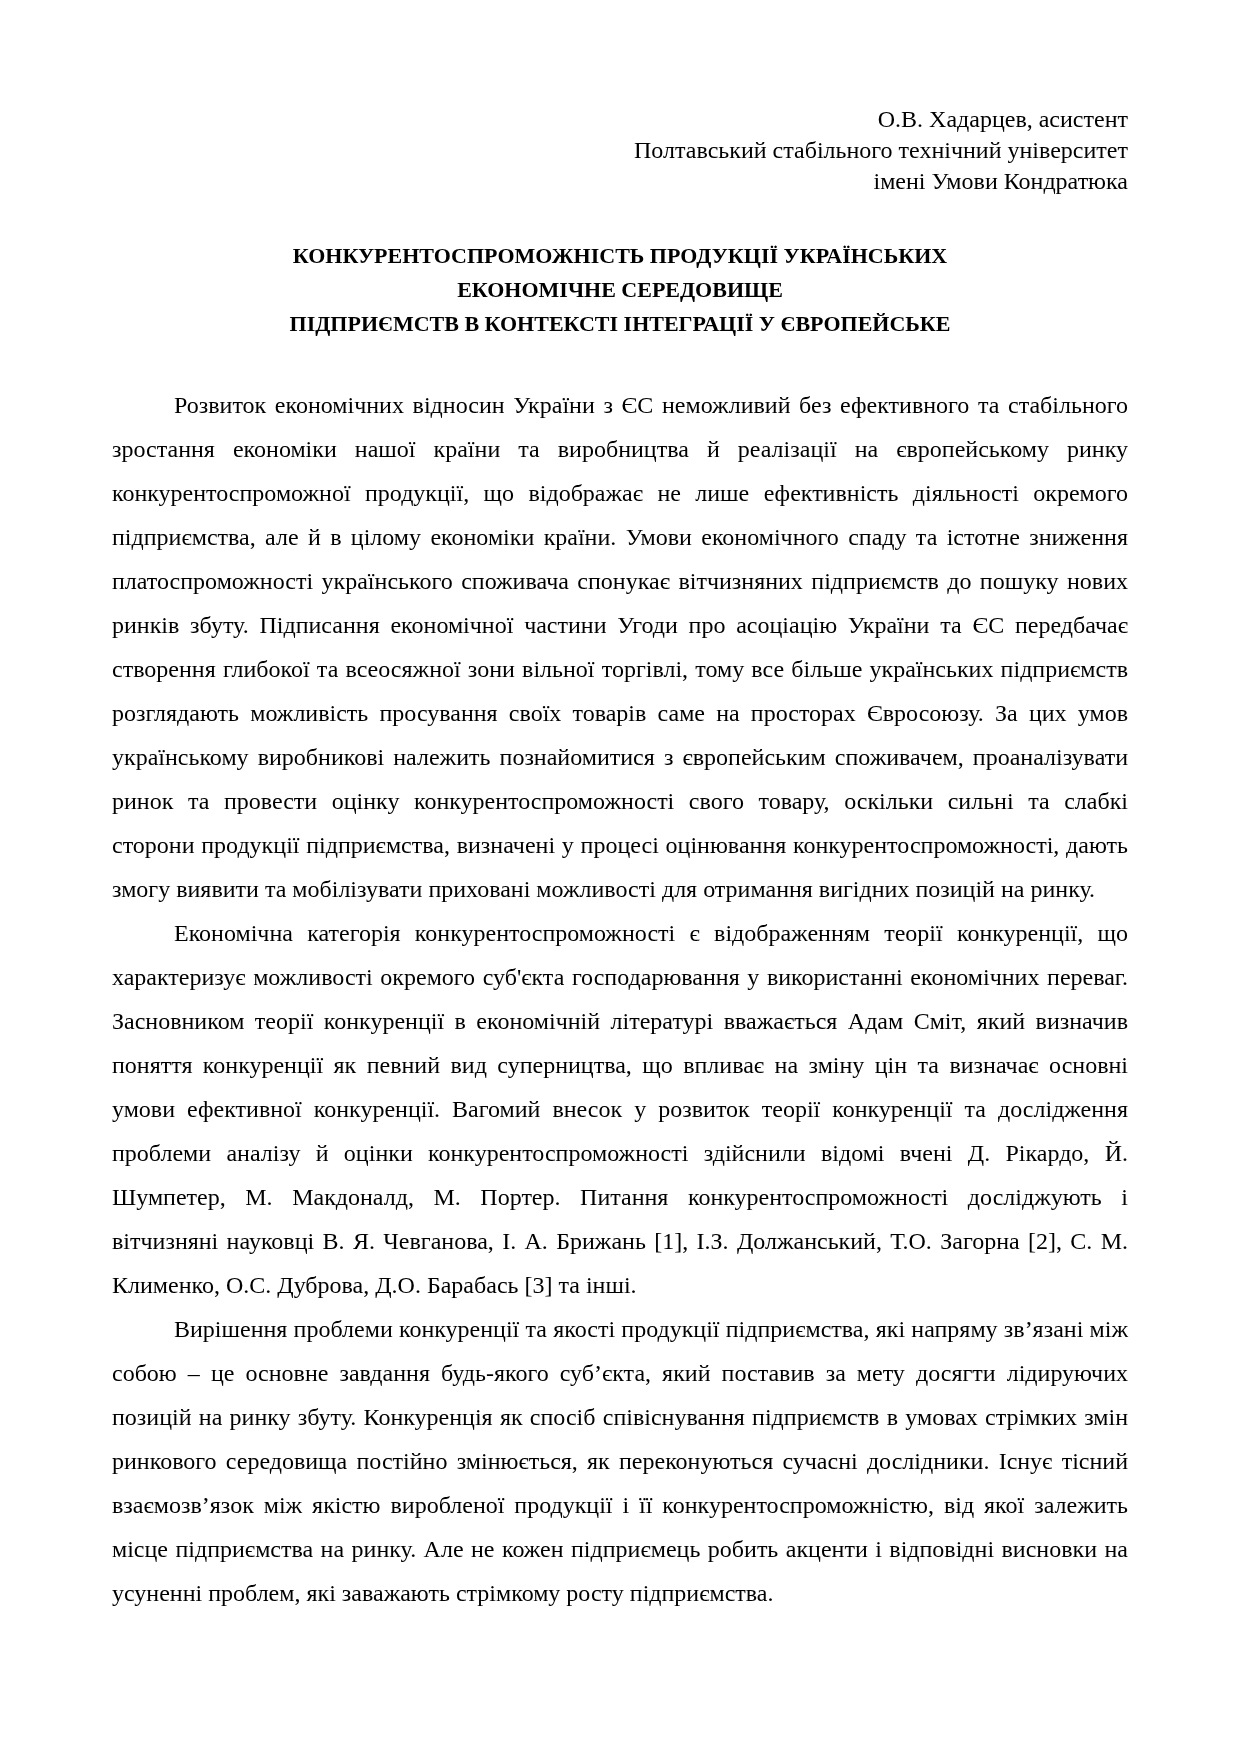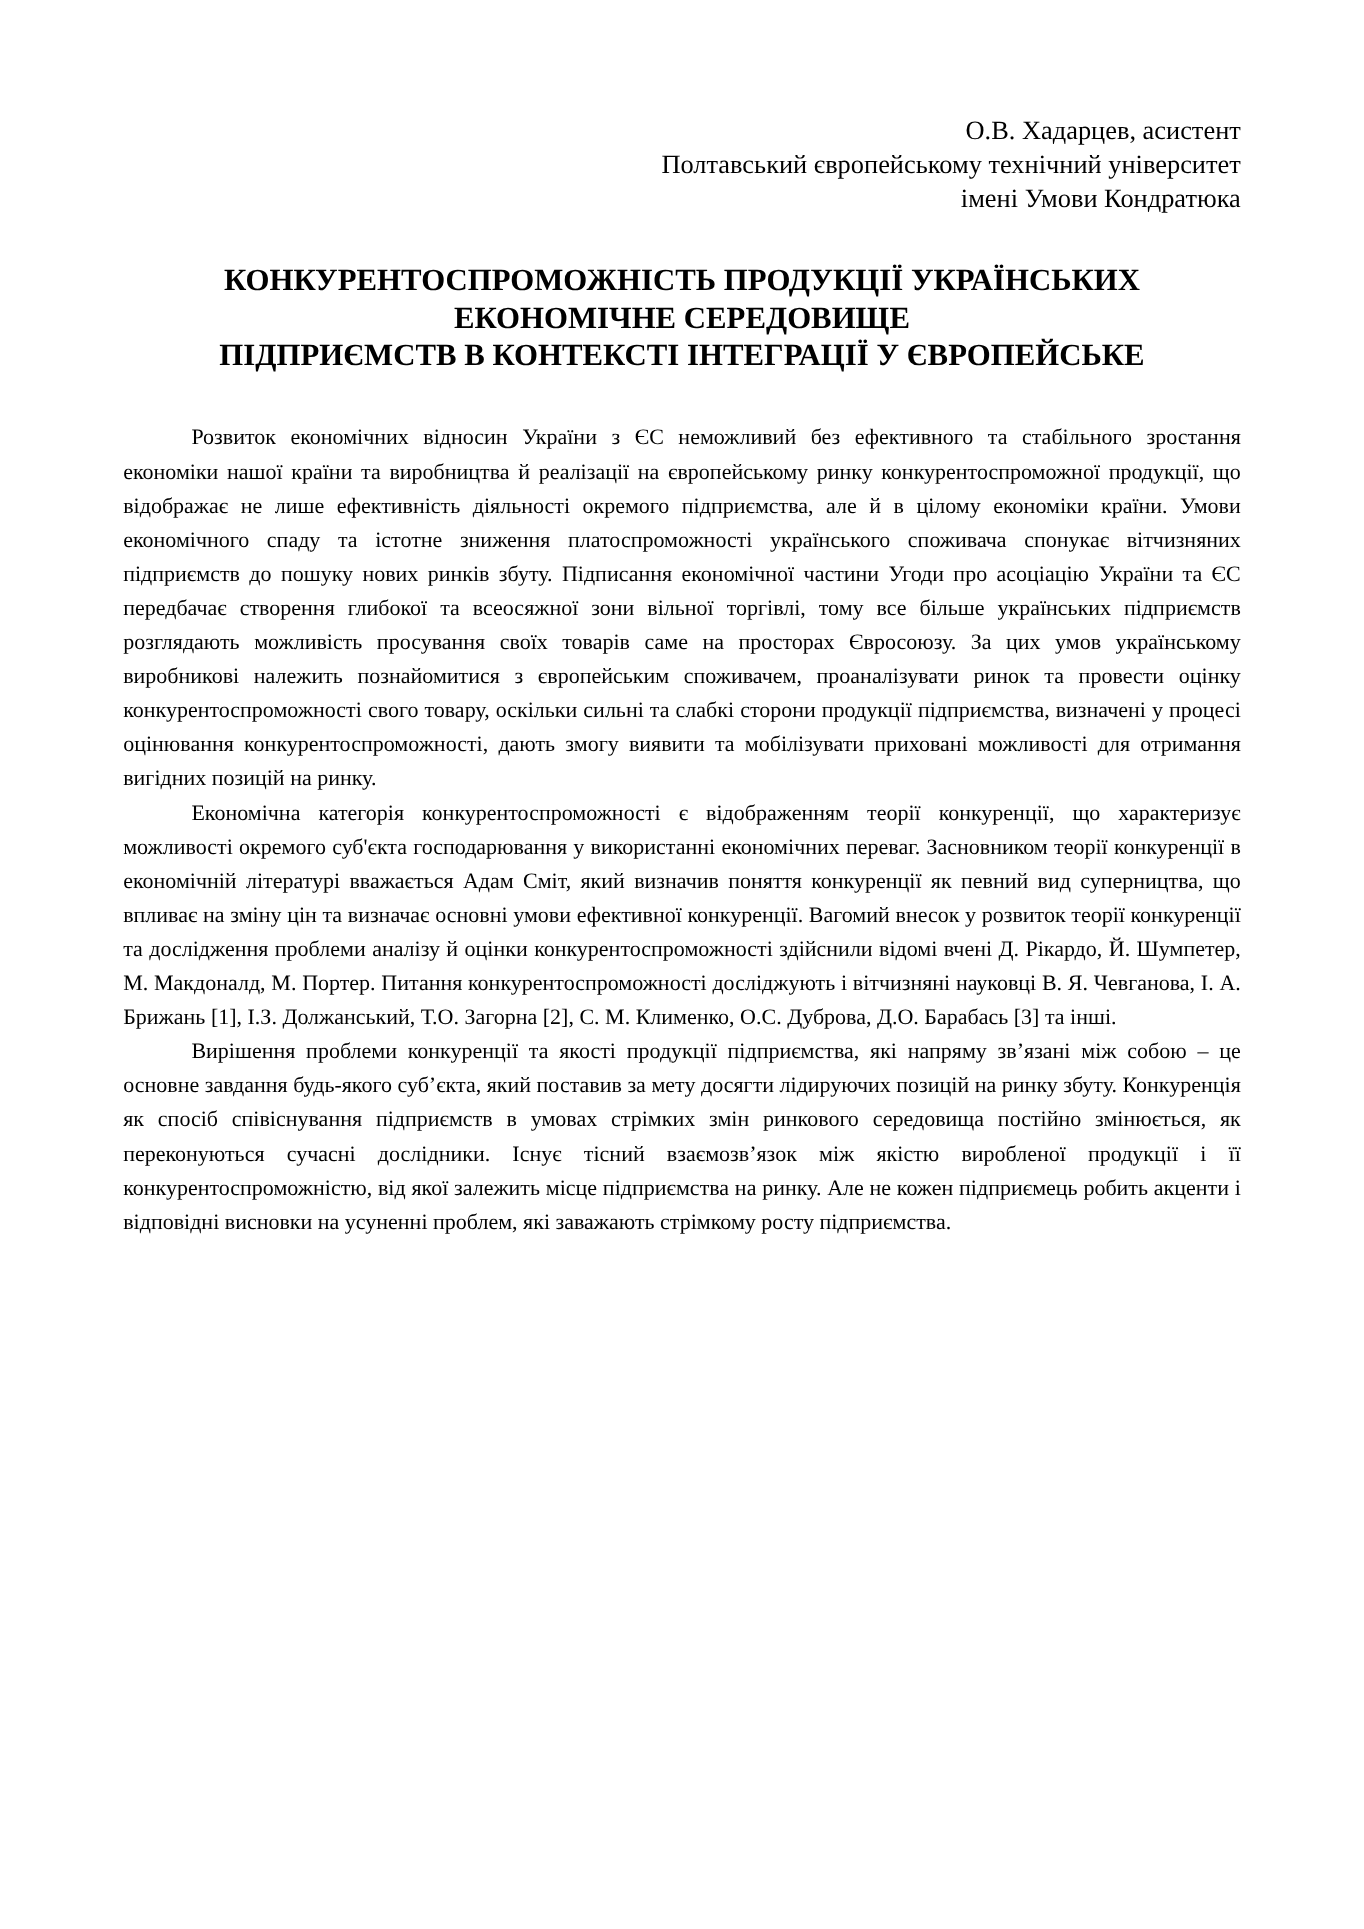--- a/index.html
+++ b/index.html
@@ -24,42 +24,42 @@
     font-size: 24px;
     line-height: 31px;
   }
   .author-block div {
     white-space: nowrap;
   }
   .paper-title {
     margin: 42px 0 0 0;
     text-align: center;
     font-weight: bold;
-    font-size: 28px;
+    font-size: 22px;
     line-height: 34px;
   }
   .body-text {
     margin-top: 42px;
   }
   .body-text p {
     margin: 0;
     text-align: justify;
     text-indent: 62px;
-    font-size: 20px;
-    line-height: 31px;
+    font-size: 24px;
+    line-height: 44px;
   }
 </style>
 </head>
 <body>
 
 <div class="page">
 
   <header class="author-block">
     <div>О.В. Хадарцев, асистент</div>
-    <div>Полтавський європейському технічний університет</div>
+    <div>Полтавський стабільного технічний університет</div>
     <div>імені Умови Кондратюка</div>
   </header>
 
   <h1 class="paper-title">
     <div>КОНКУРЕНТОСПРОМОЖНІСТЬ ПРОДУКЦІЇ УКРАЇНСЬКИХ</div>
     <div>ЕКОНОМІЧНЕ СЕРЕДОВИЩЕ</div>
     <div>ПІДПРИЄМСТВ В КОНТЕКСТІ ІНТЕГРАЦІЇ У ЄВРОПЕЙСЬКЕ</div>
   </h1>
 
   <main class="body-text">

